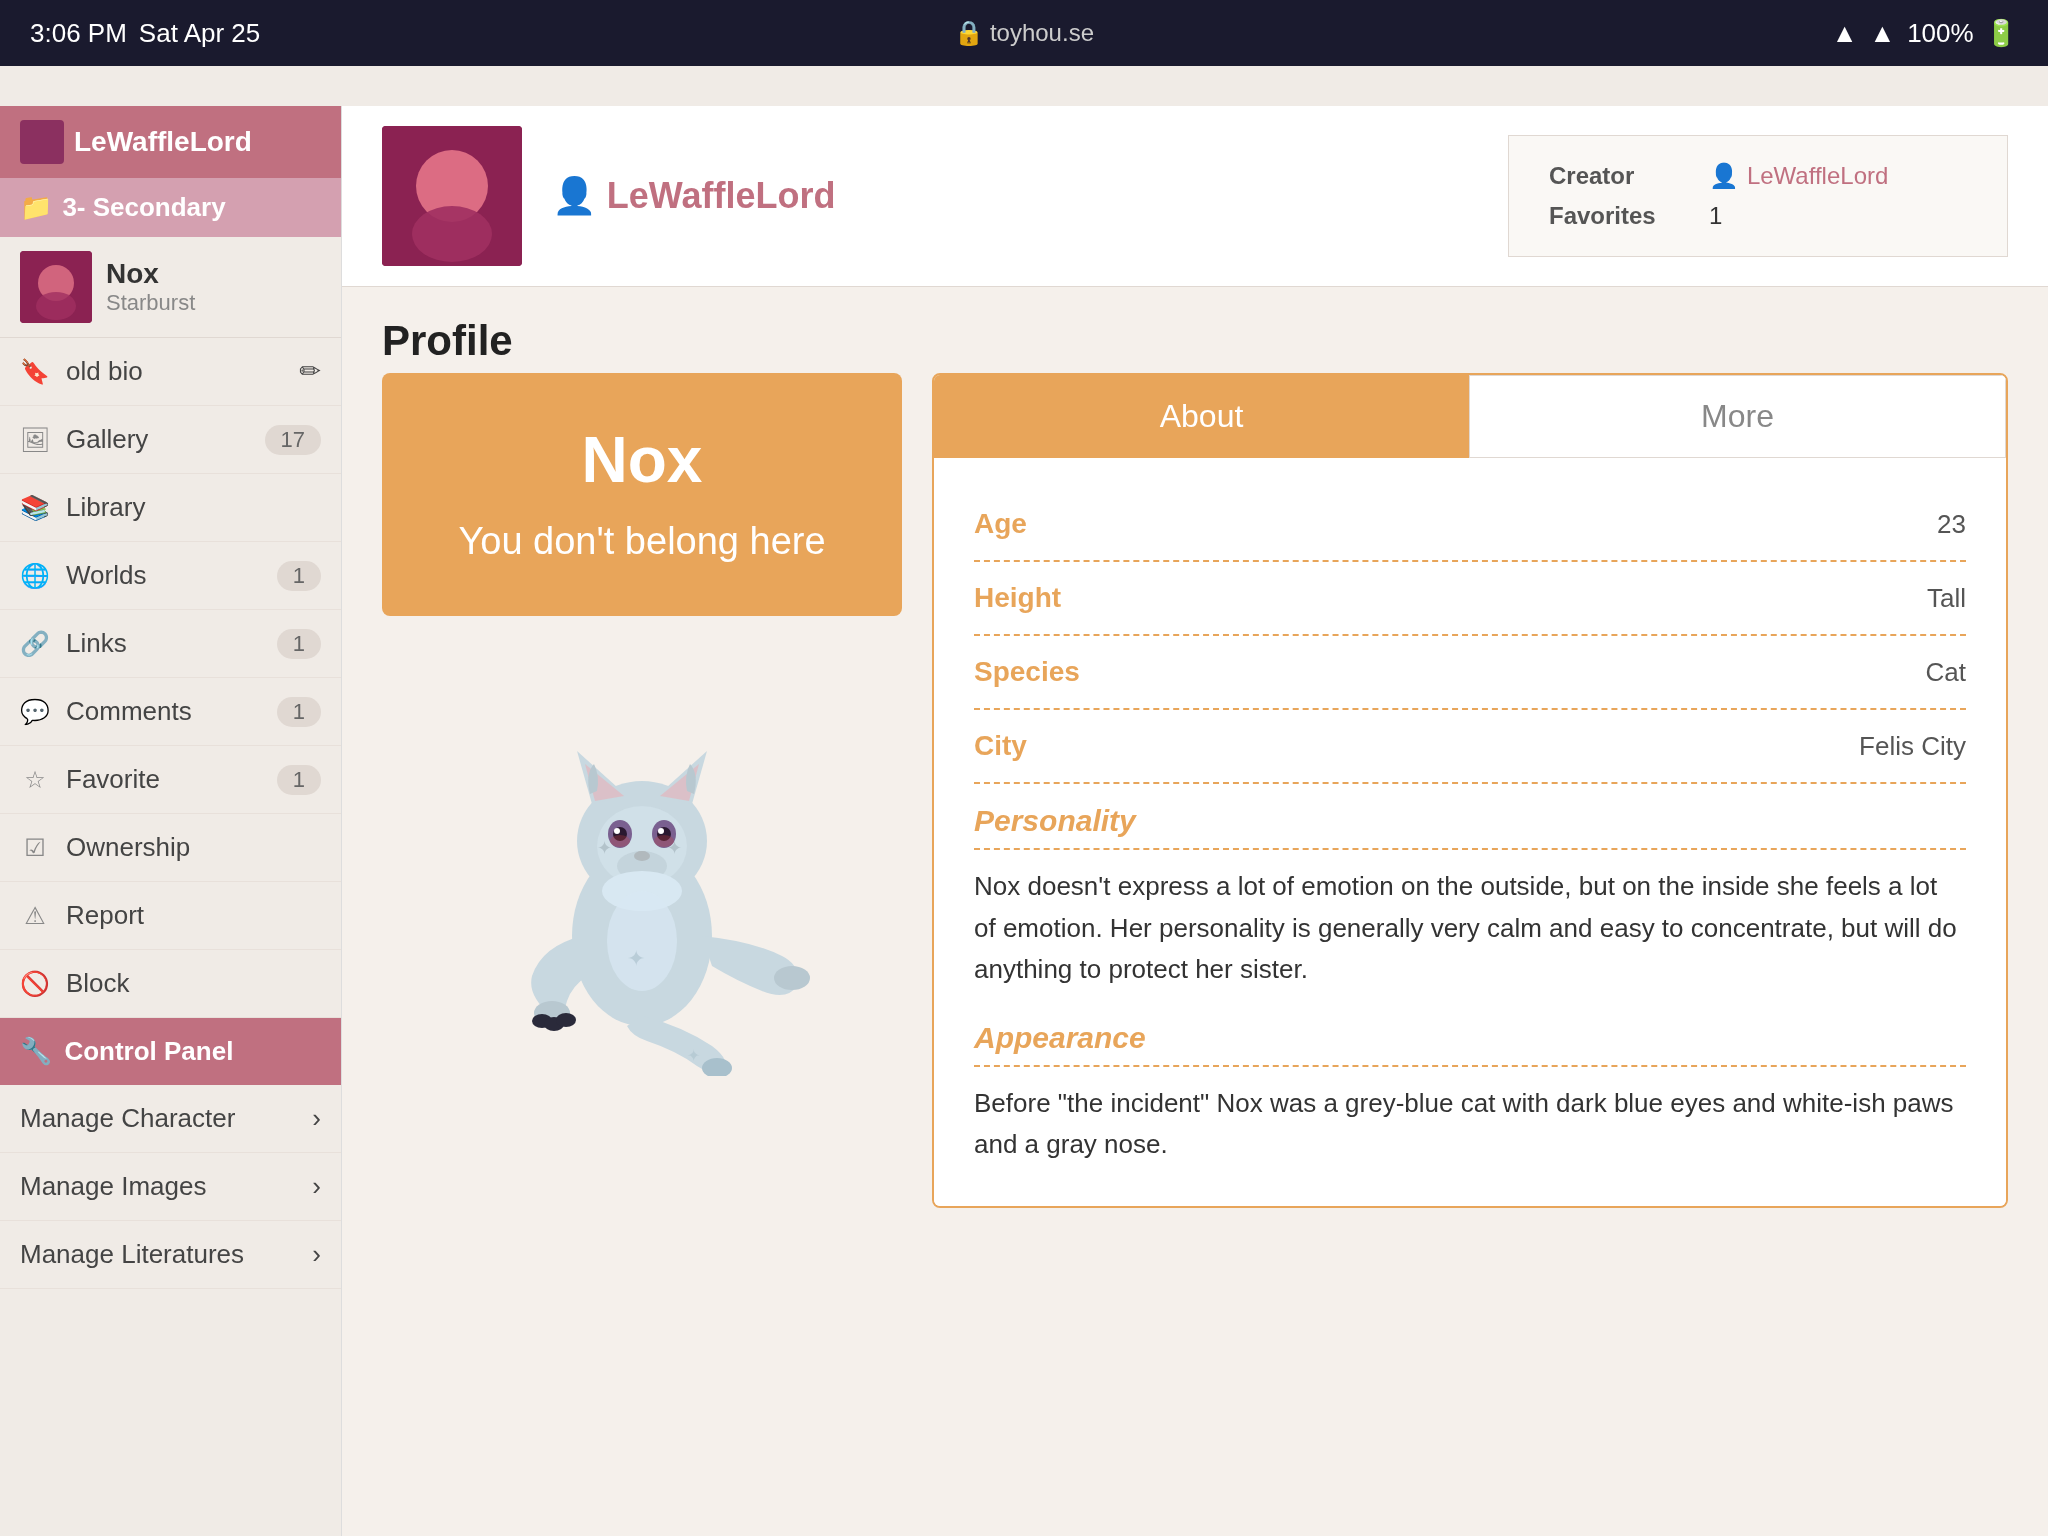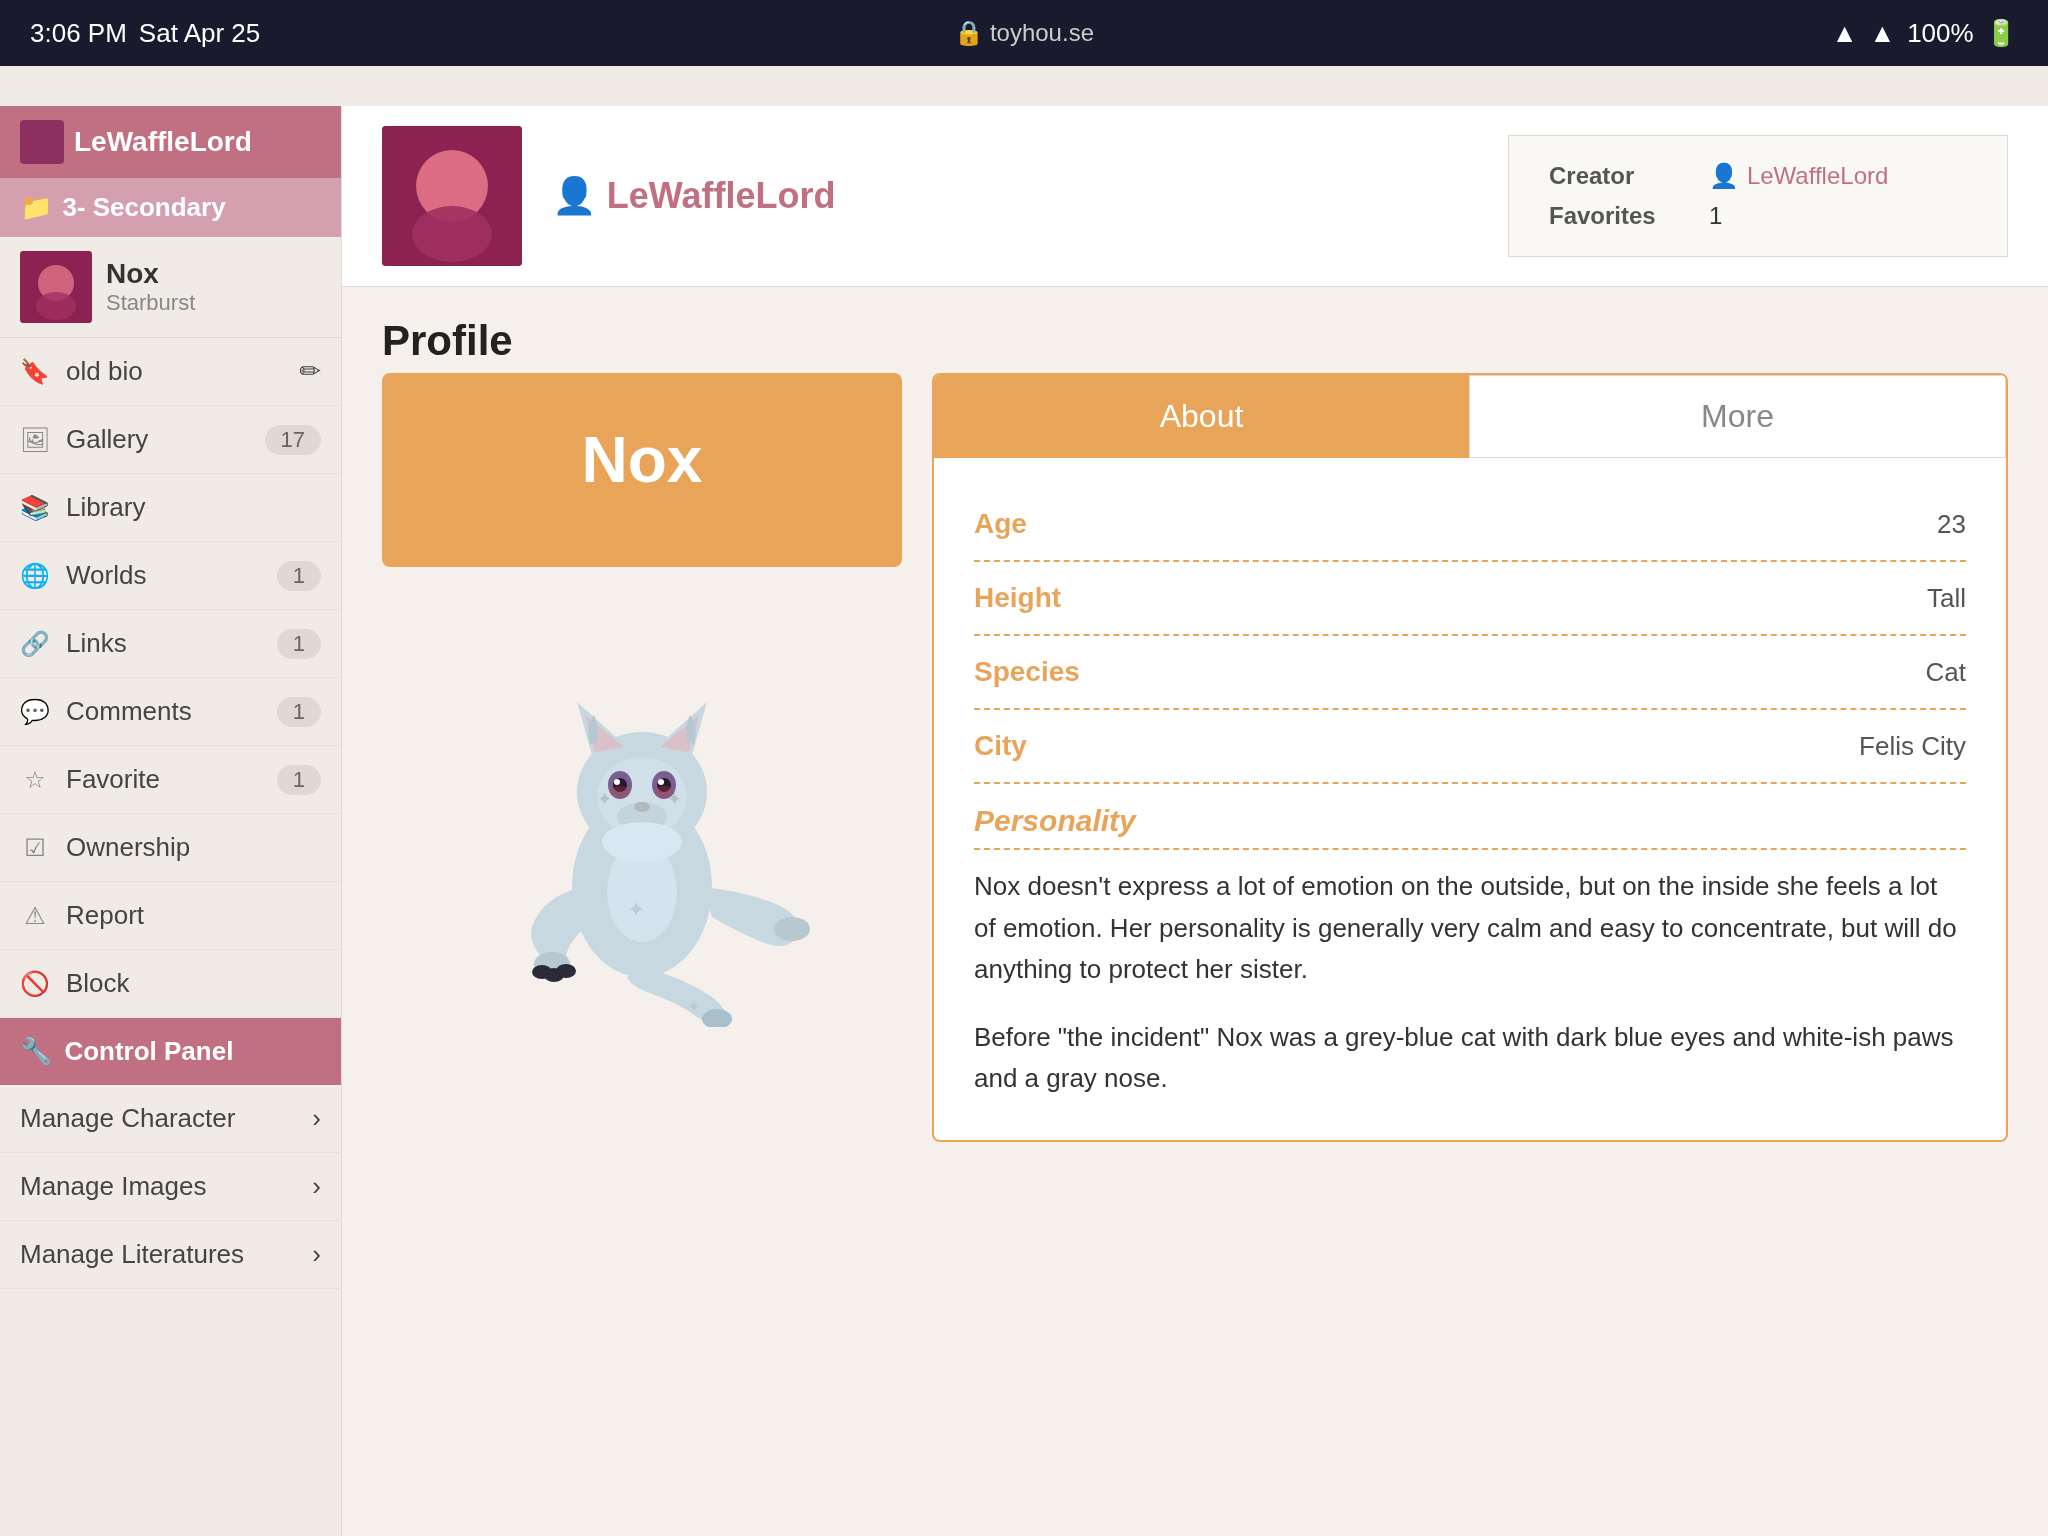--- a/index.html
+++ b/index.html
@@ -454,20 +454,21 @@
       </div>
     </div>
 
     <div class="profile-title">Profile</div>
 
     <div class="profile-body">
 
       <div class="profile-left">
         <div class="orange-box">
           <div class="orange-box-title">Nox</div>
+          <div class="orange-box-subtitle">You don't belong here</div>
         </div>
 
         <div class="char-art">
           <svg width="400" height="420" viewBox="0 0 400 420">
 
             <ellipse cx="200" cy="280" rx="70" ry="90" fill="#c8d8e0"></ellipse>
 
             <rect x="175" y="200" width="50" height="50" fill="#c8d8e0" rx="5"></rect>
 
             <ellipse cx="200" cy="185" rx="65" ry="60" fill="#c8d8e0"></ellipse>
@@ -552,20 +553,21 @@
           </div>
 
           <div class="info-row">
             <span class="info-label">City</span>
             <span class="info-value">Felis City</span>
           </div>
 
           <div class="section-header">Personality</div>
           <div class="section-text">Nox doesn't express a lot of emotion on the outside, but on the inside she feels a lot of emotion. Her personality is generally very calm and easy to concentrate, but will do anything to protect her sister.</div>
 
+          <div class="section-header">Appearance</div>
           <div class="section-text">Before "the incident"
 Nox was a grey-blue cat with dark blue eyes and white-ish paws and a gray nose.</div>
 
         </div>
       </div>
 
     </div>
   </div>
 </div>
 

